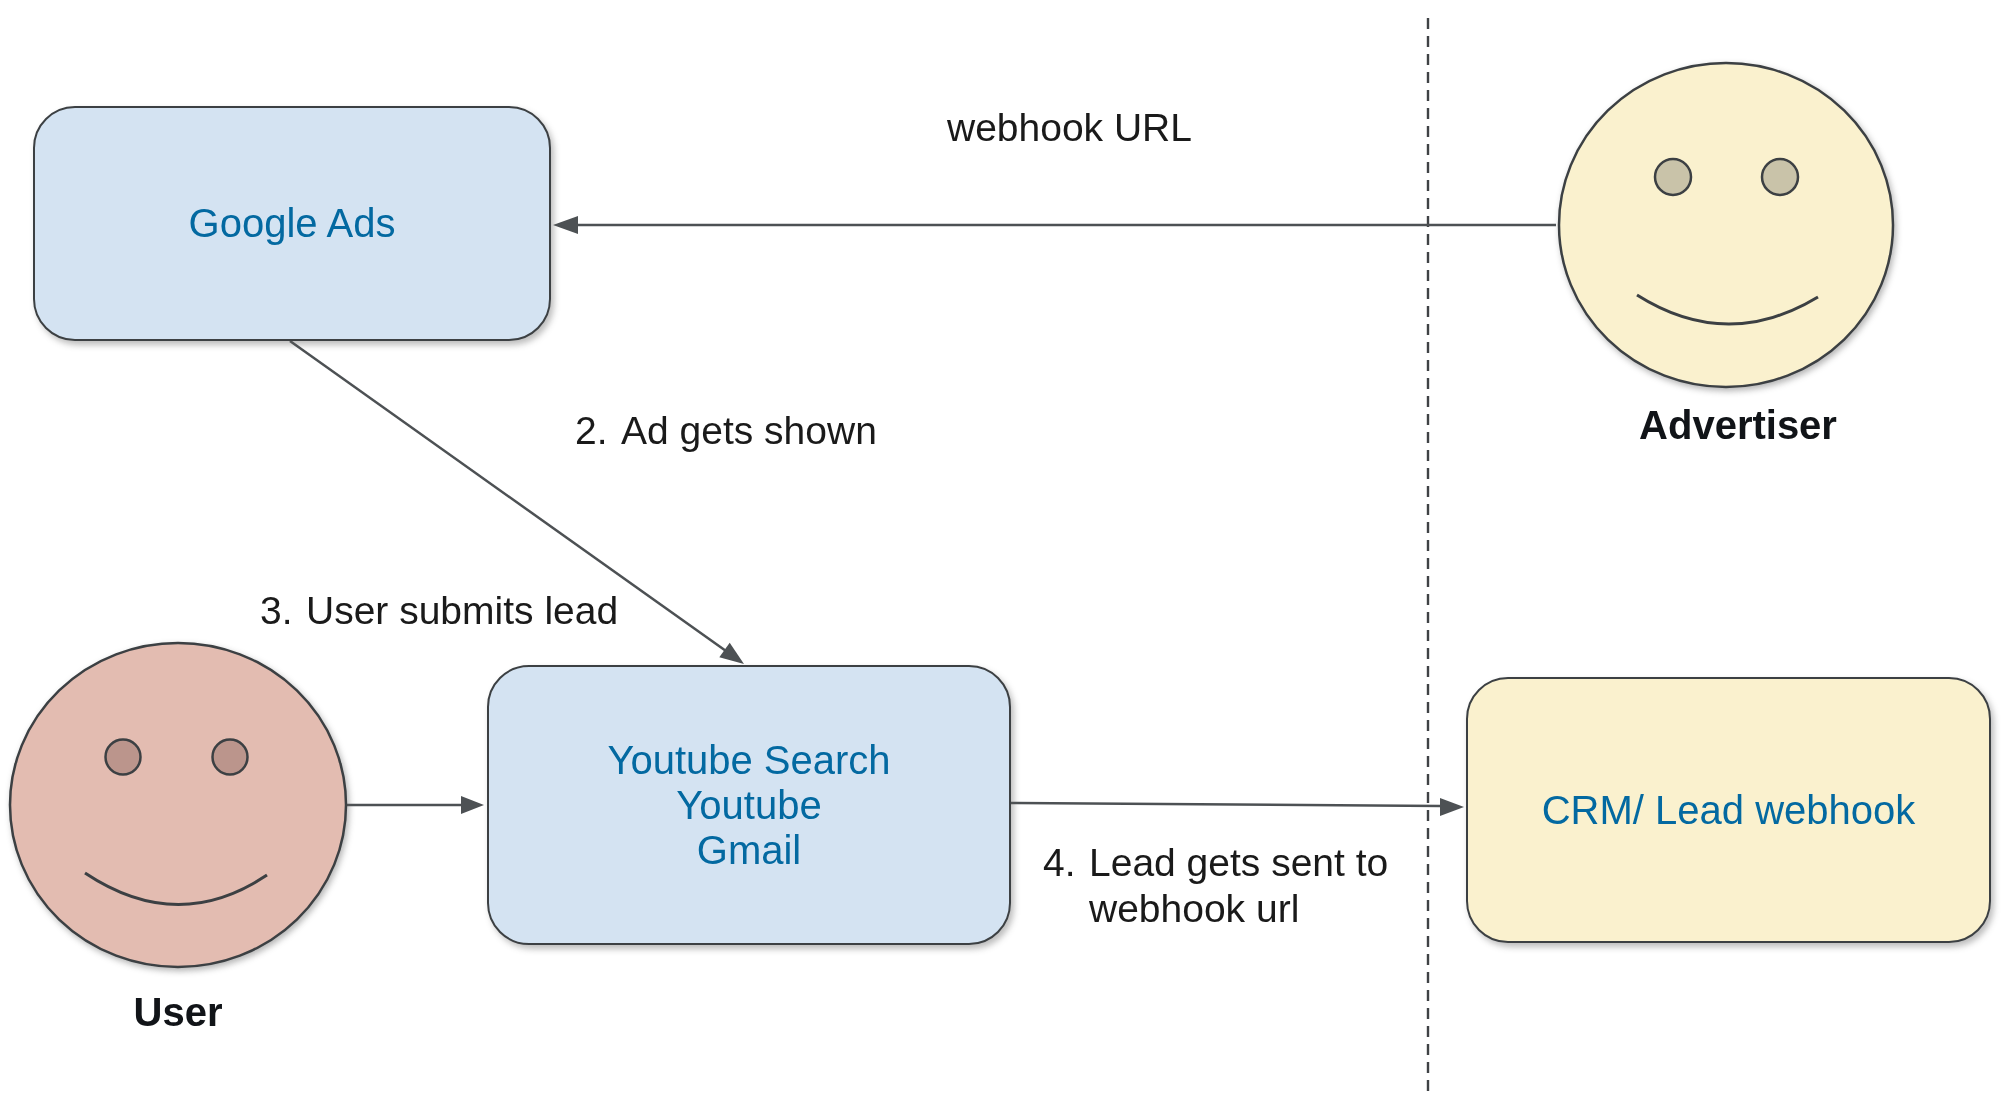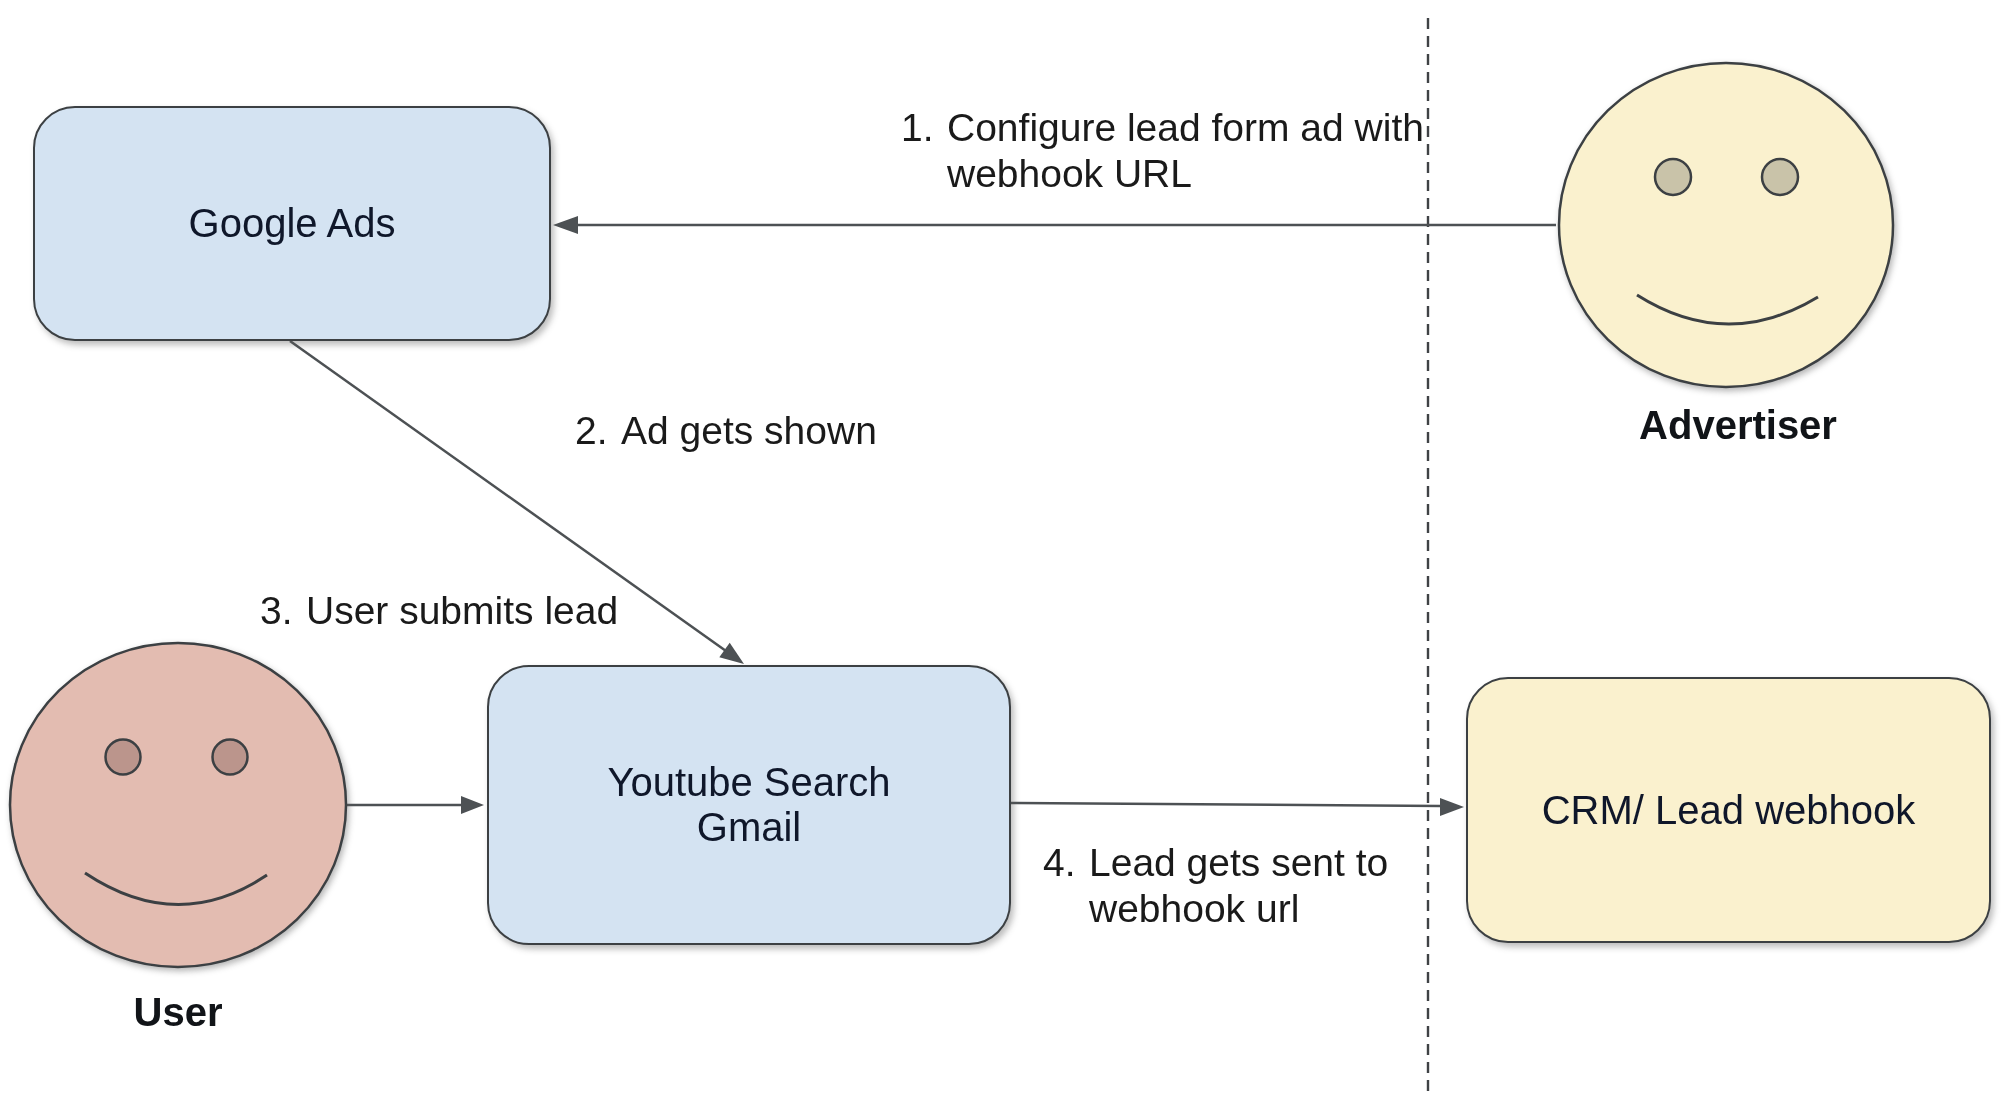--- a/index.html
+++ b/index.html
@@ -19,21 +19,21 @@
     display: flex;
     align-items: center;
     justify-content: center;
     text-align: center;
     background: #d4e3f2;
     border: 2.5px solid #3c4043;
     border-radius: 42px;
     box-shadow: 3px 4px 6px rgba(90,90,90,0.40);
     font-size: 40px;
     line-height: 45px;
-    color: #0f172a;
+    color: #0369a1;
     z-index: 2;
   }
   .node.yellow { background: #faf1ce; }
 
   #node-google-ads   { left: 33px;   top: 106px; width: 518px; height: 235px; }
   #node-google-props { left: 487px;  top: 665px; width: 524px; height: 280px; }
   #node-crm          { left: 1466px; top: 677px; width: 525px; height: 266px; }
 
   .step {
     position: absolute;
@@ -108,30 +108,30 @@
     </g>
   </svg>
 
   <div class="node" id="node-google-ads">
     <span>Google Ads</span>
   </div>
 
   <div class="node" id="node-google-props">
     <div>
       <div>Youtube Search</div>
+      <div>Youtube</div>
       <div>Gmail</div>
     </div>
   </div>
 
   <div class="node yellow" id="node-crm">
     <span>CRM/ Lead webhook</span>
   </div>
 
   <div class="step" id="step-1">
-    <div><span class="num">1.</span><span>Configure lead form ad with</span></div>
     <div>webhook URL</div>
   </div>
 
   <div class="step" id="step-2">
     <div><span class="num">2.</span><span>Ad gets shown</span></div>
   </div>
 
   <div class="step" id="step-3">
     <div><span class="num">3.</span><span>User submits lead</span></div>
   </div>

